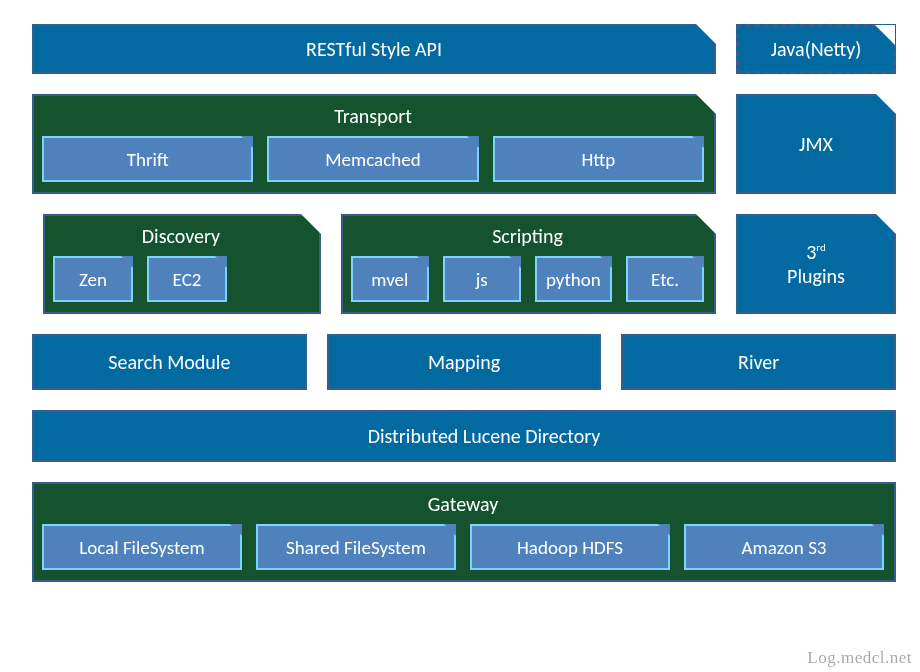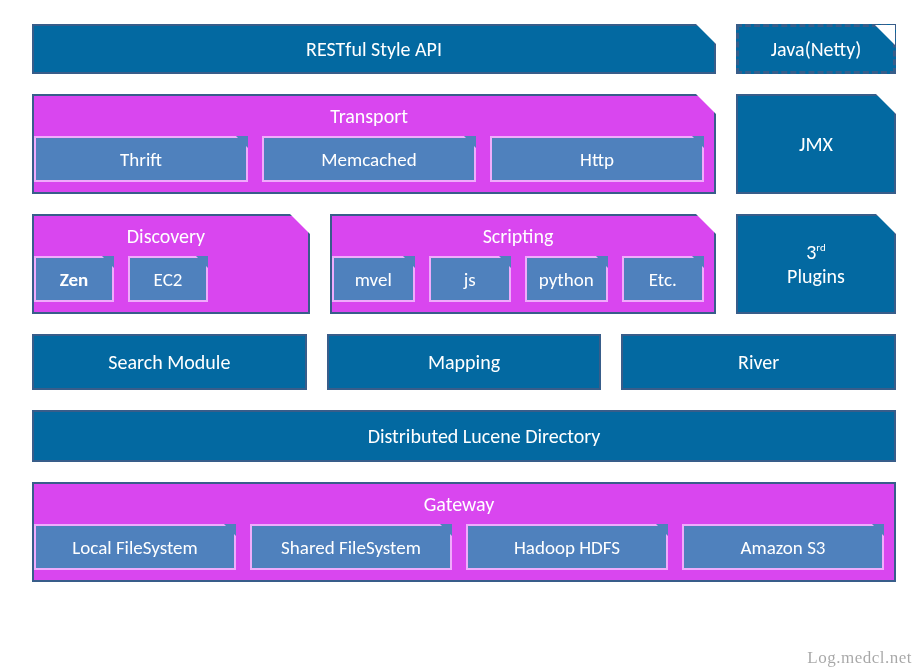--- a/index.html
+++ b/index.html
@@ -26,42 +26,42 @@
   .box.dashed { border: 3px dashed #385d8a; }
   .box.notch::after {
     content: "";
     position: absolute;
     top: -2px; right: -2px;
     width: 0; height: 0;
     border-top: 20px solid #fff;
     border-left: 20px solid transparent;
   }
   .container {
-    background: #d946ef;
+    background: #14532d;
     border: 2px solid #385d8a;
     position: relative;
-    padding: 8px 10px 10px 0;
+    padding: 8px 10px 10px 8px;
   }
   .container.notch::after {
     content: "";
     position: absolute;
     top: -2px; right: -2px;
     width: 0; height: 0;
     border-top: 20px solid #fff;
     border-left: 20px solid transparent;
   }
   .container .title {
     text-align: center;
     font-size: 20px;
     margin-bottom: 8px;
   }
   .children { display: flex; gap: 14px; }
   .child {
     background: #4f81bd;
-    border: 2px solid #f0abfc;
+    border: 2px solid #7dd3fc;
     position: relative;
     height: 46px;
     display: flex;
     align-items: center;
     justify-content: center;
     font-size: 19px;
     flex: 1;
   }
   .child::after {
     content: "";
@@ -107,24 +107,24 @@
           <span>Http</span>
         </div>
     </div>
   </div>
   <div class="box notch" style="width:160px;">
     <span>JMX</span>
   </div>
 </div>
 
 <div class="row">
-  <div class="container notch" style="width:278px;">
+  <div class="container notch" style="width:278px;margin-left:11px;">
     <div class="title">Discovery</div>
     <div class="children">
-      <div class="child" style="flex:0 0 80px;font-weight:bold;">
+      <div class="child" style="flex:0 0 80px;">
           <span>Zen</span>
         </div>
       <div class="child" style="flex:0 0 80px;">
           <span>EC2</span>
         </div>
     </div>
   </div>
   <div class="container notch" style="flex:1;">
     <div class="title">Scripting</div>
     <div class="children">

